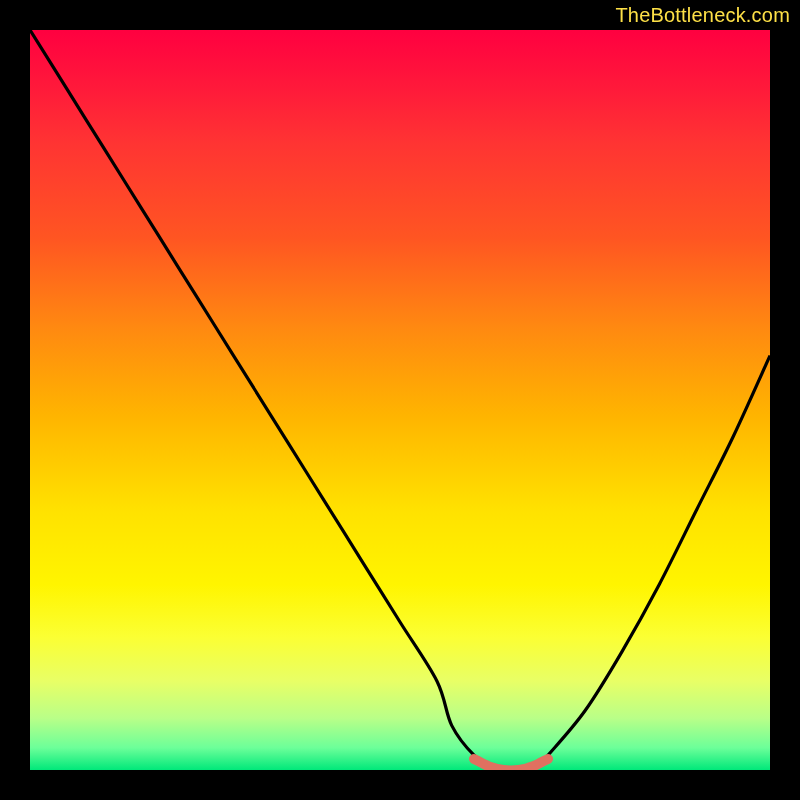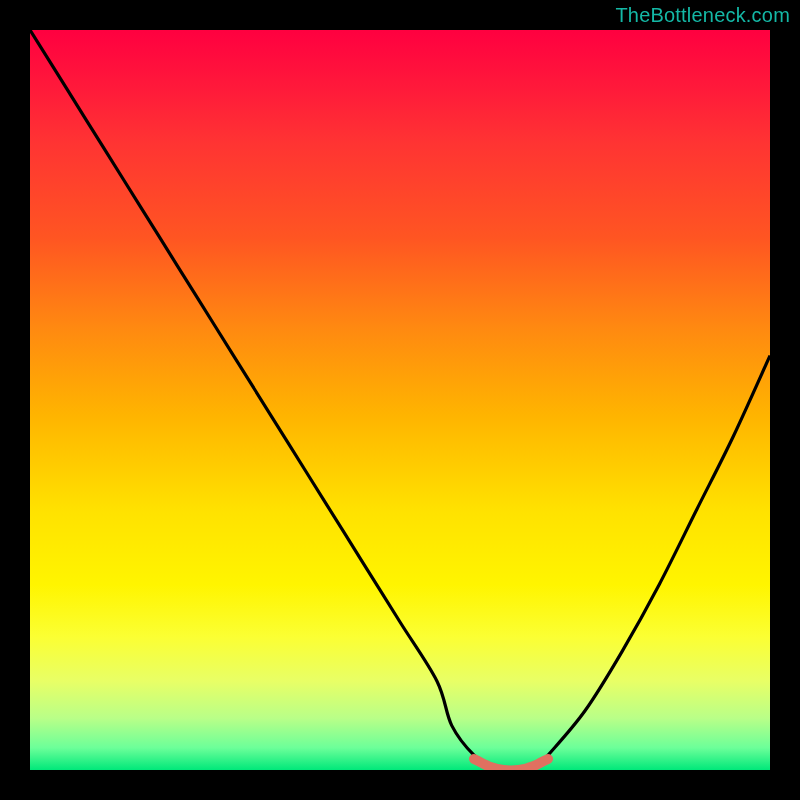--- a/index.html
+++ b/index.html
@@ -52,21 +52,21 @@
     position: absolute;
     left: 0;
     top: 0;
     width: 100%;
     height: 100%;
   }
   .watermark {
     position: absolute;
     top: 4px;
     right: 10px;
-    color: #14b8a6;
+    color: #fde047;
     font-size: 20px;
     font-weight: 500;
     letter-spacing: 0.2px;
   }
 </style>
 </head>
 <body>
 
 <div class="frame">
 

